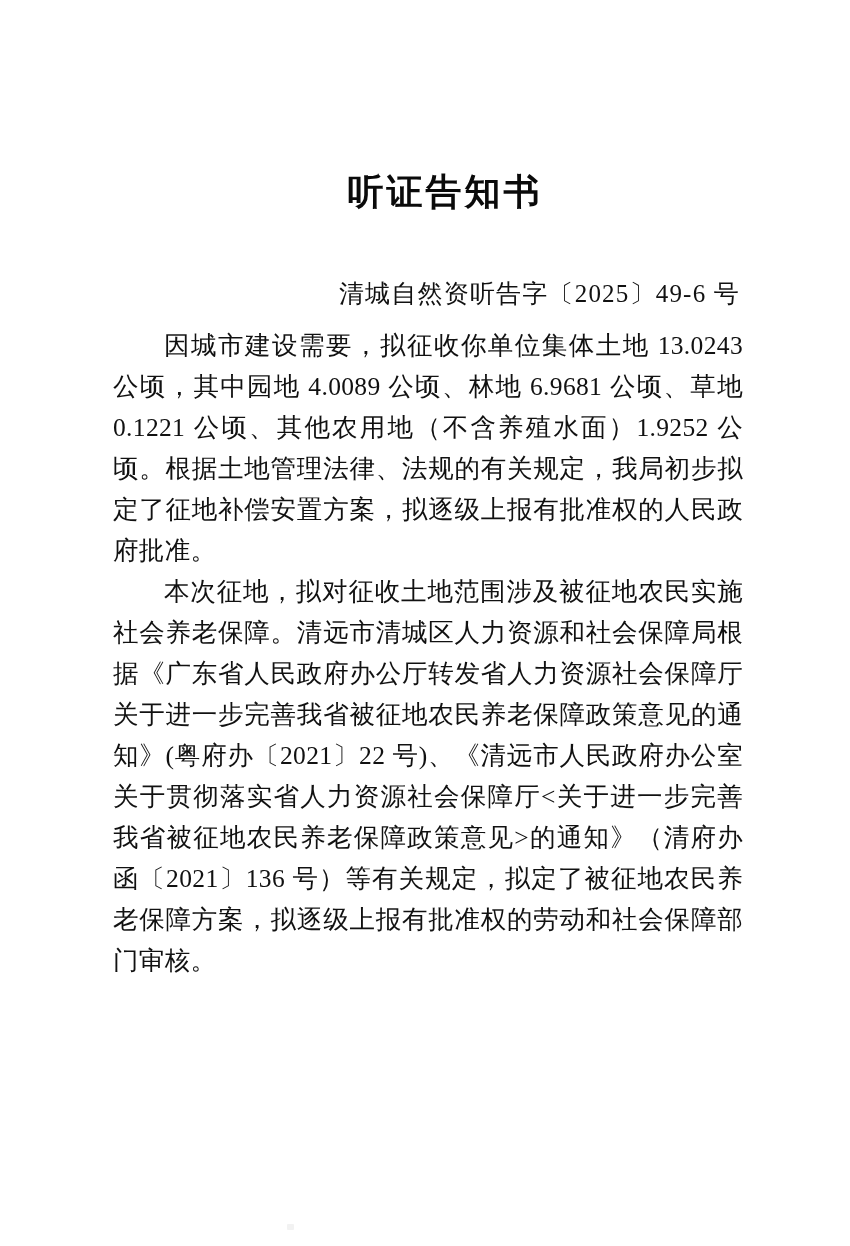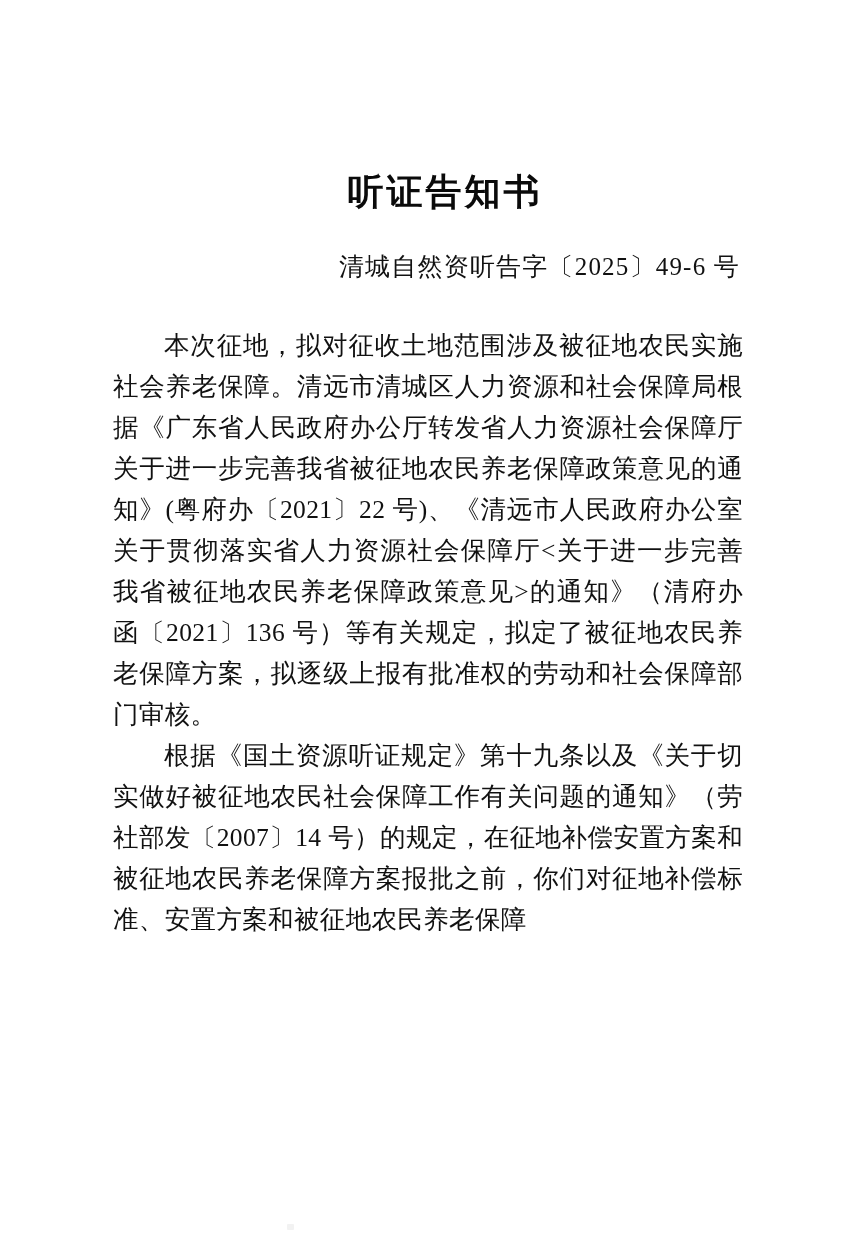--- a/index.html
+++ b/index.html
@@ -29,21 +29,21 @@
     font-weight: bold;
     font-size: 36px;
     letter-spacing: 3px;
     color: #0a0a0a;
     padding-left: 20px;
   }
 
   
   .doc-number {
     position: absolute;
-    top: 250px;
+    top: 277px;
     left: 113px;
     width: 627px;
     text-align: right;
     font-size: 25px;
     letter-spacing: 1.2px;
     color: #111111;
     padding-right: 2px;
   }
 
   
@@ -94,22 +94,22 @@
 
 <div class="page">
 
   <div class="doc-title">听证告知书</div>
 
   <div class="doc-number">清城自然资听告字〔2025〕49-6 号</div>
 
   <div class="body-block">
 
 
+    <p class="para">因城市建设需要，拟征收你单位集体土地 13.0243 公顷，其中园地 4.0089 公顷、林地 6.9681 公顷、草地 0.1221 公顷、其他农用地（不含养殖水面）1.9252 公顷。根据土地管理法律、法规的有关规定，我局初步拟定了征地补偿安置方案，拟逐级上报有批准权的人民政府批准。</p>
 
     <p class="para cont">本次征地，拟对征收土地范围涉及被征地农民实施社会养老保障。清远市清城区人力资源和社会保障局根据《广东省人民政府办公厅转发省人力资源社会保障厅关于进一步完善我省被征地农民养老保障政策意见的通知》(粤府办〔2021〕22 号)、《清远市人民政府办公室关于贯彻落实省人力资源社会保障厅&lt;关于进一步完善我省被征地农民养老保障政策意见&gt;的通知》（清府办函〔2021〕136 号）等有关规定，拟定了被征地农民养老保障方案，拟逐级上报有批准权的劳动和社会保障部门审核。</p>
 
-    <p class="para cont">根据《国土资源听证规定》第十九条以及《关于切实做好被征地农民社会保障工作有关问题的通知》（劳社部发〔2007〕14 号）的规定，在征地补偿安置方案和被征地农民养老保障方案报批之前，你们对征地补偿标准、安置方案和被征地农民养老保障</p>
 
   </div>
 
   <div class="scan-speck"></div>
 
 </div>
 
 </body></html>

